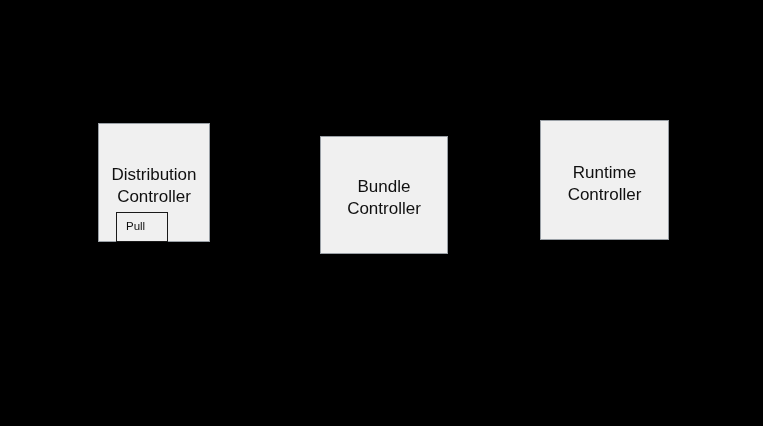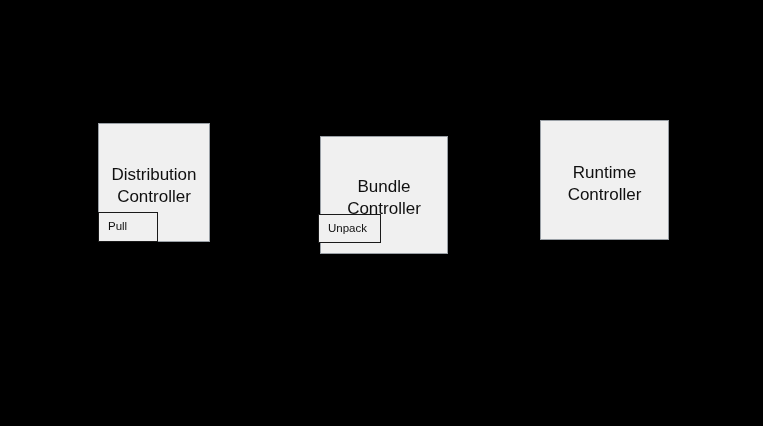--- a/index.html
+++ b/index.html
@@ -45,21 +45,21 @@
     font-size: 11.5px;
     line-height: 1;
     display: flex;
     align-items: center;
     padding-left: 9px;
   }
 
   
   #node-distribution          { left: 98px;  top: 123px; width: 112px; height: 119px; }
   #node-distribution .node-title { top: 40px; }
-  #sublabel-pull              { left: 98px;  top: 212px; width: 60px;  height: 30px; }
+  #sublabel-pull              { left: 116px;  top: 212px; width: 52px;  height: 30px; }
 
   
   #node-bundle                { left: 320px; top: 124px; width: 128px; height: 118px; margin-top: 12px; }
   #node-bundle .node-title    { top: 39px; }
   #sublabel-unpack            { left: 318px; top: 214px; width: 63px;  height: 29px; }
 
   
   #node-runtime               { left: 540px; top: 120px; width: 129px; height: 120px; }
   #node-runtime .node-title   { top: 41px; }
 </style>
@@ -71,20 +71,19 @@
   <div class="node" id="node-distribution">
     <div class="node-title">Distribution
 Controller</div>
   </div>
   <div class="sublabel" id="sublabel-pull">Pull</div>
 
   <div class="node" id="node-bundle">
     <div class="node-title">Bundle
 Controller</div>
   </div>
-  <div class="sublabel" id="sublabel-unpack">Unpack</div>
 
   <div class="node" id="node-runtime">
     <div class="node-title">Runtime
 Controller</div>
   </div>
 
 </div>
 
 </body></html>

